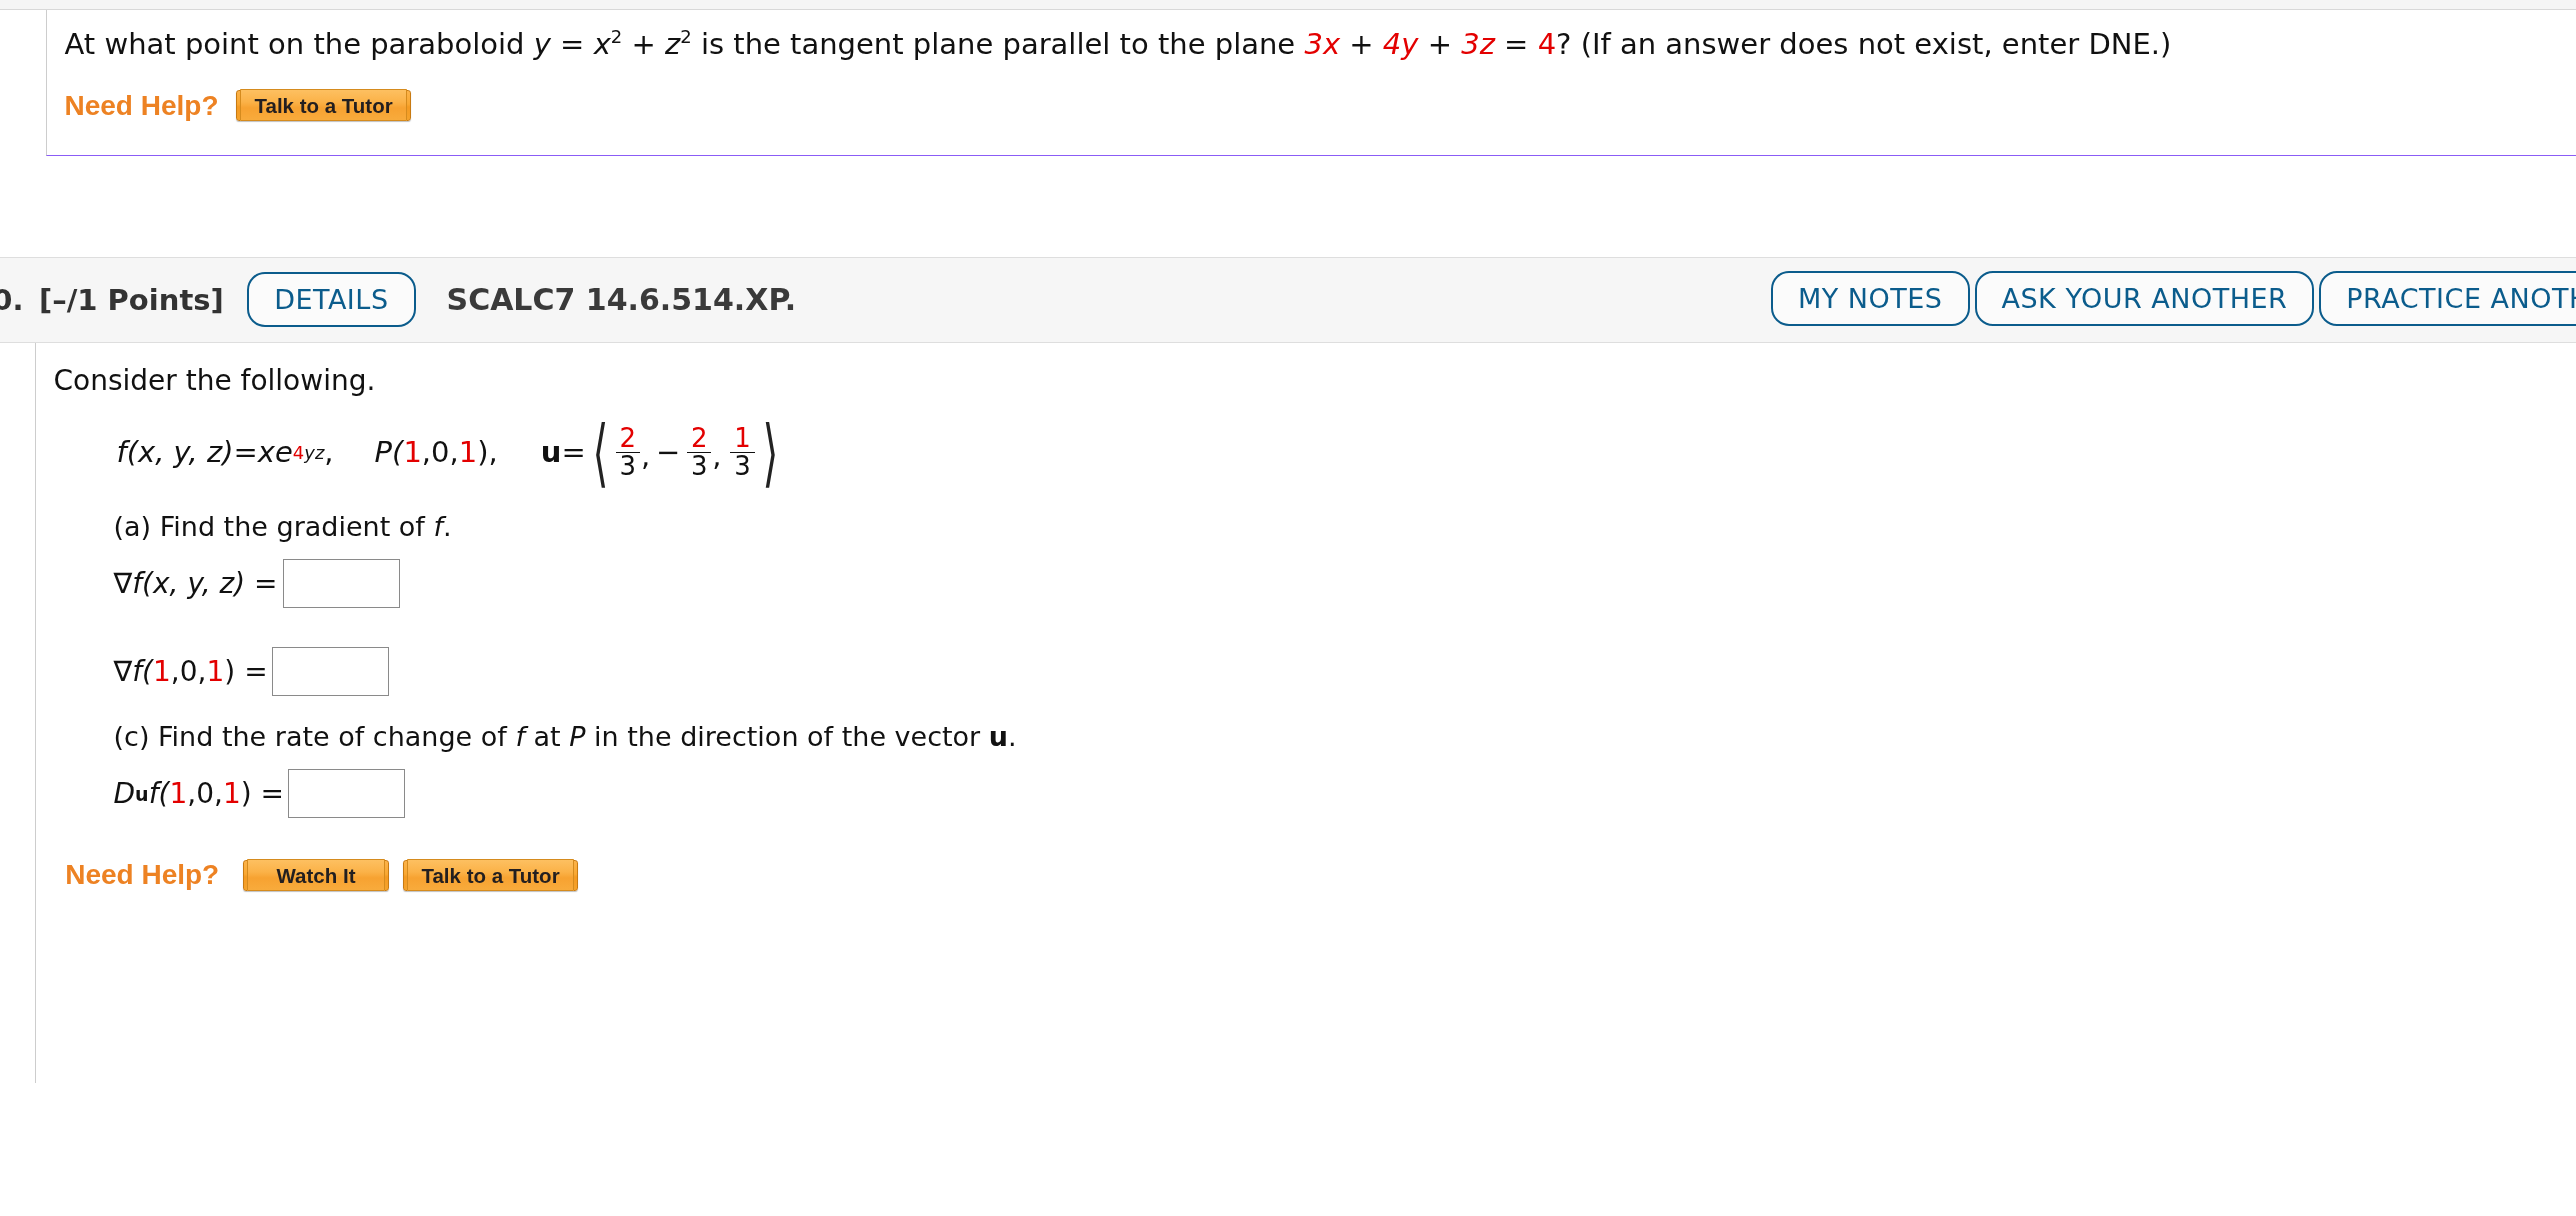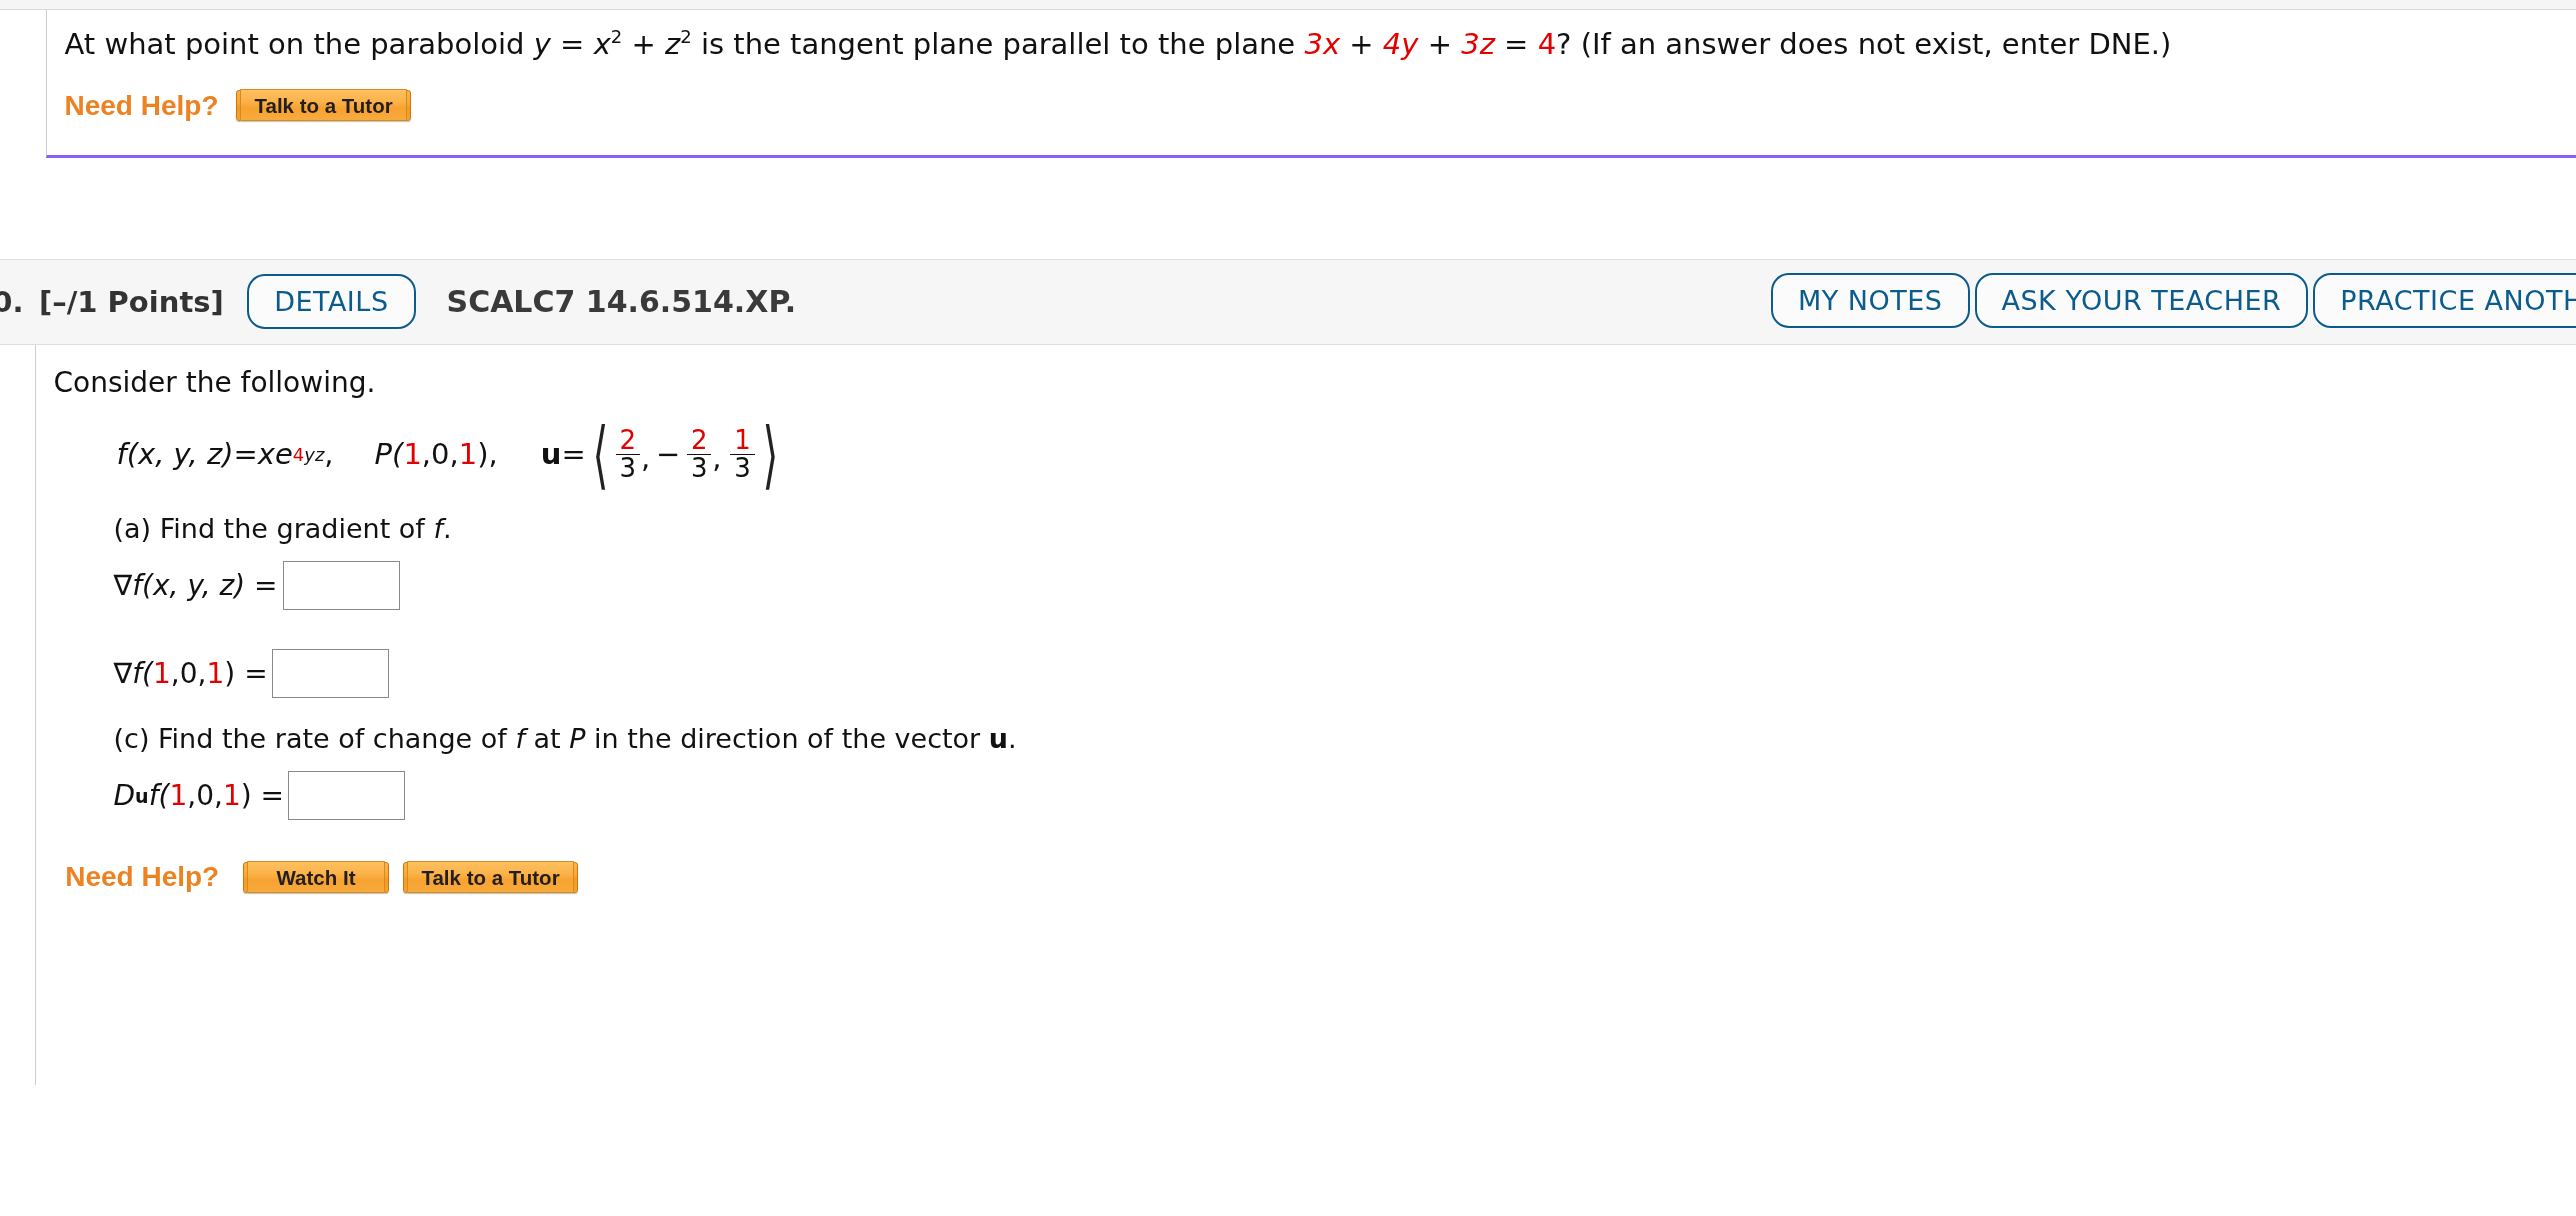--- a/index.html
+++ b/index.html
@@ -26,21 +26,21 @@
   .question {
     position: relative;
   }
   .q-body {
     border-left: 1px solid #cdcdcd;
     margin-left: 35px;
     background: #ffffff;
     position: relative;
   }
   .q-body.boxed {
-    border-bottom: 3px solid #8b5cf6;
+    border-bottom: 1px solid #8b5cf6;
     margin-left: 46px;
   }
   .q-inner {
     padding: 21.4px 0 29px 17.5px;
   }
 
   
   .q-header {
     background: #f6f6f6;
     border-top: 1px solid #dedede;
@@ -233,21 +233,21 @@
 
   <div class="q-header">
     <div class="q-header-left">
       <span class="q-number">0.</span>
       <span class="q-points">[–/1 Points]</span>
       <button class="btn-outline">DETAILS</button>
       <span class="q-code">SCALC7 14.6.514.XP.</span>
     </div>
     <div class="q-header-right">
       <button class="btn-outline">MY NOTES</button>
-      <button class="btn-outline">ASK YOUR TEACHER</button>
+      <button class="btn-outline">ASK YOUR ANOTHER</button>
       <button class="btn-outline">PRACTICE ANOTHER</button>
     </div>
   </div>
 
   <div class="q-body" style="min-height:740px;">
     <div class="q-inner" style="padding-top:19.5px;">
 
       <div class="mathline" style="font-size:28px;">Consider the following.</div>
 
       <div class="mathline" style="margin-top:25px;margin-left:63px;display:flex;align-items:center;font-size:29px;">

